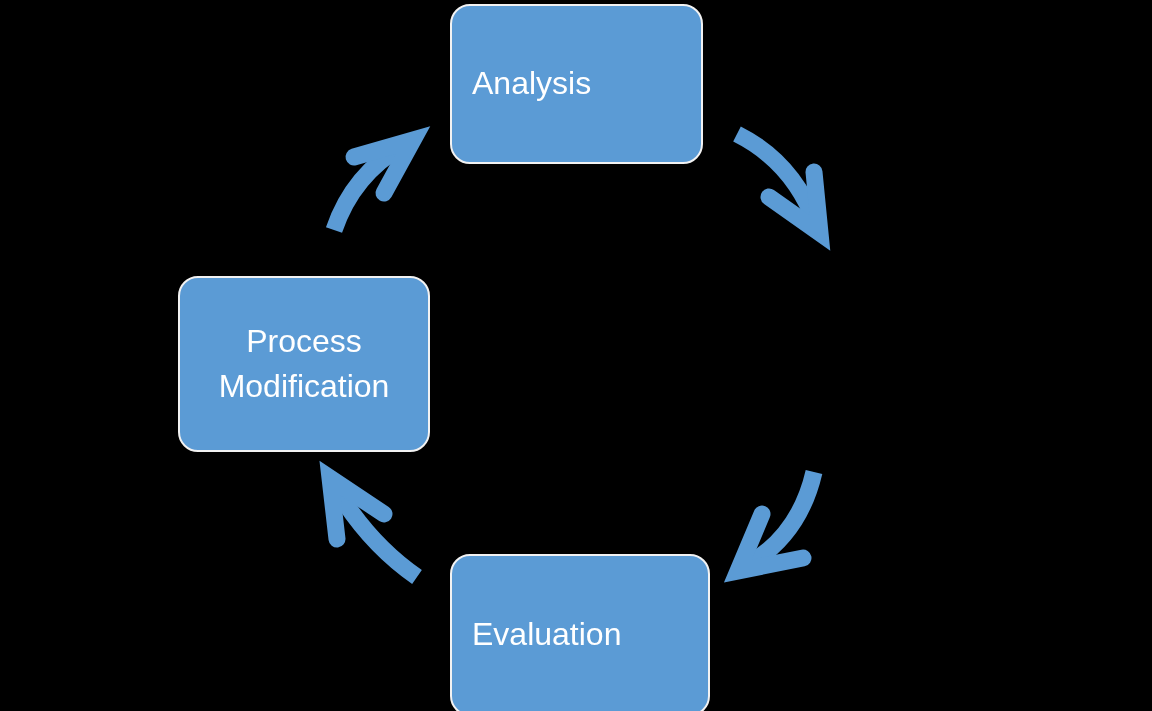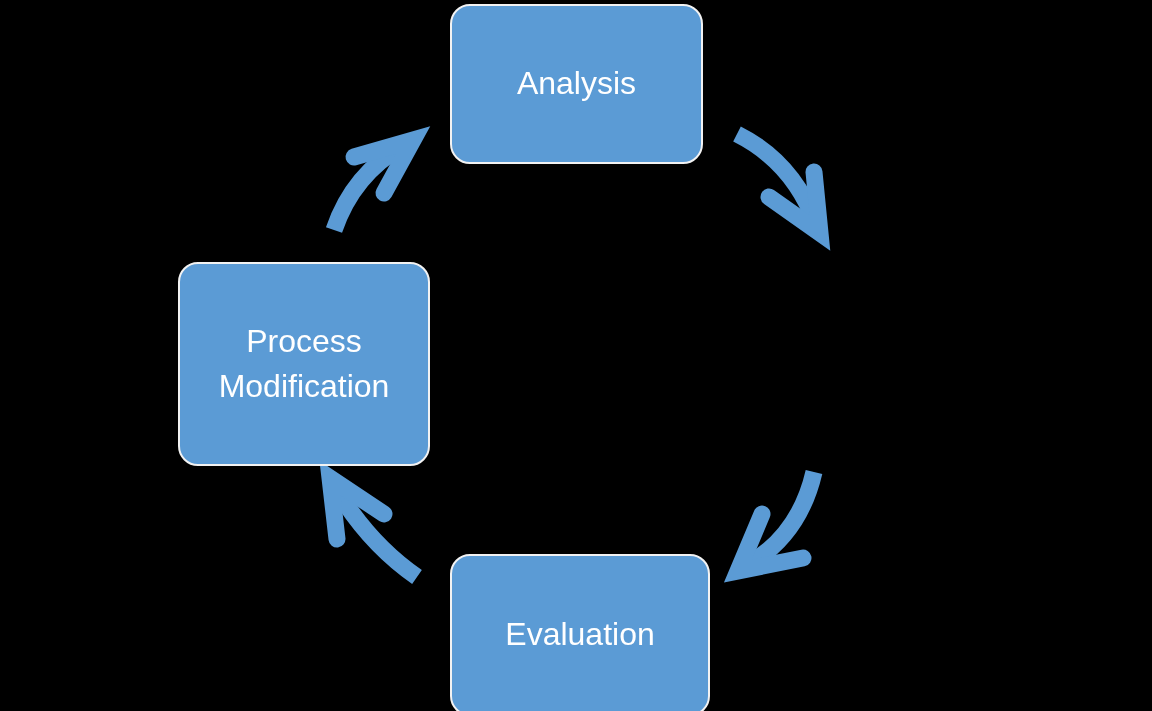--- a/index.html
+++ b/index.html
@@ -16,31 +16,31 @@
     font-family: "Liberation Sans", sans-serif;
   }
   .node {
     position: absolute;
     box-sizing: border-box;
     background: #5B9BD5;
     border: 2px solid #F2F2F2;
     border-radius: 20px;
     display: flex;
     align-items: center;
-    justify-content: center;
+    justify-content: flex-start;
     text-align: center;
     color: #FFFFFF;
     font-size: 32px;
     line-height: 1.42;
     padding: 0 20px;
   }
   .node-analysis   { left: 450px; top: 4px;   width: 253px; height: 160px; }
   .node-action     { left: 722px; top: 275px; width: 254px; height: 160px; }
   .node-evaluation { left: 450px; top: 554px; width: 260px; height: 162px; }
-  .node-process-modification { left: 178px; top: 262px; width: 252px; height: 204px; }
+  .node-process-modification { left: 178px; top: 276px; width: 252px; height: 176px; }
   .arrow-layer {
     position: absolute;
     left: 0; top: 0;
     width: 1152px;
     height: 711px;
     pointer-events: none;
   }
   .arrow-shaft {
     fill: none;
     stroke-width: 17;

